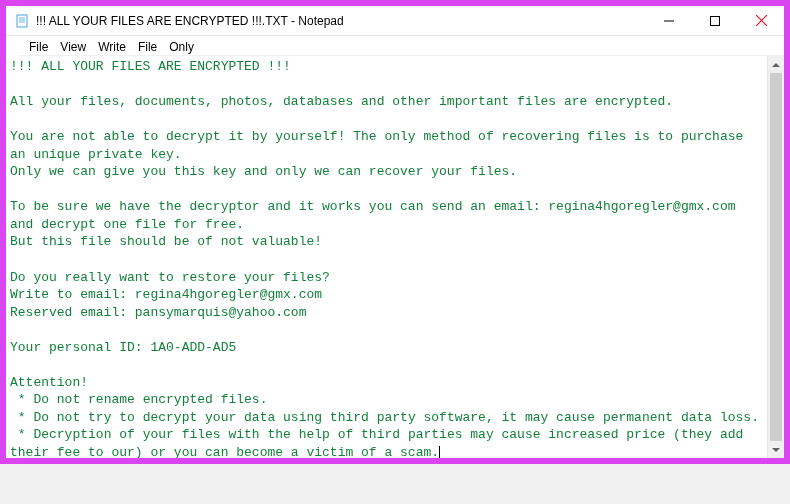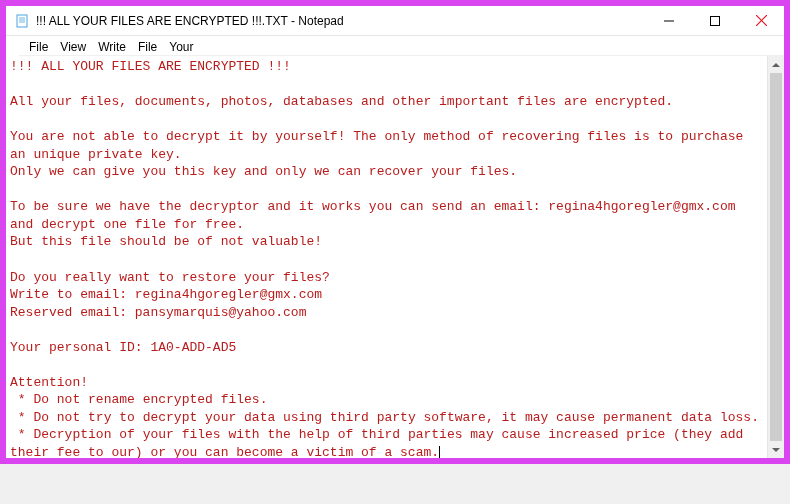--- a/index.html
+++ b/index.html
@@ -76,21 +76,21 @@
       flex: 1;
       display: flex;
       overflow: hidden;
     }
     .editor {
       flex: 1;
       background: #ffffff;
       font-family: Consolas, "Courier New", monospace;
       font-size: 13px;
       line-height: 1.35;
-      color: #b91c1c;
+      color: #15803d;
       padding: 2px 4px;
       white-space: pre-wrap;
       word-wrap: break-word;
       overflow: hidden;
     }
     .scrollbar-v {
       width: 17px;
       background: #f0f0f0;
       display: flex;
       flex-direction: column;
@@ -158,21 +158,21 @@
           </svg>
       </div>
     </div>
   </div>
 
   <div class="menubar">
     <span class="menu-item">File</span>
     <span class="menu-item">View</span>
     <span class="menu-item">Write</span>
     <span class="menu-item">File</span>
-    <span class="menu-item">Your</span>
+    <span class="menu-item">Only</span>
   </div>
 
   <div class="editor-wrap">
     <div class="editor"><span>!!! ALL YOUR FILES ARE ENCRYPTED !!!
 
 All your files, documents, photos, databases and other important files are encrypted.
 
 You are not able to decrypt it by yourself! The only method of recovering files is to purchase an unique private key.
 Only we can give you this key and only we can recover your files.
 

